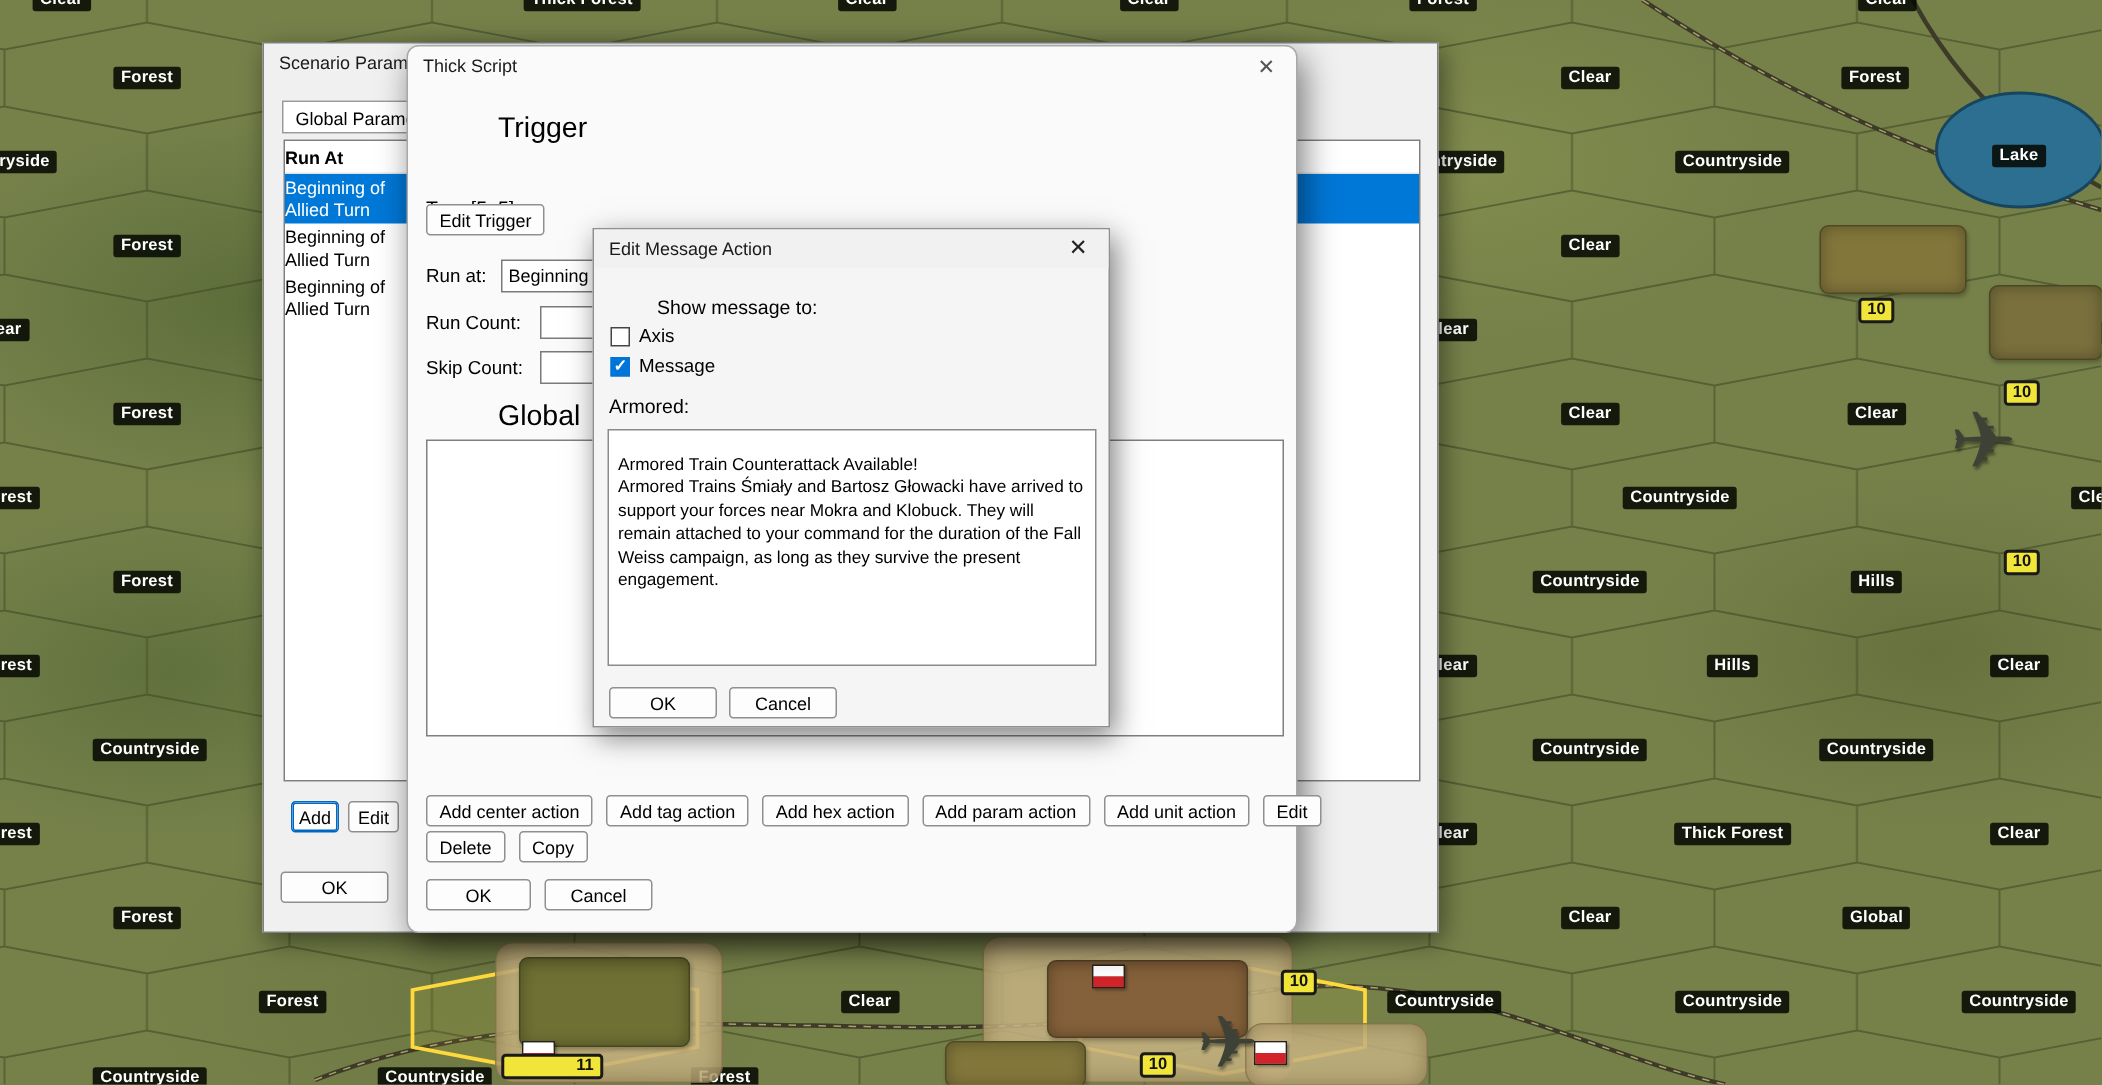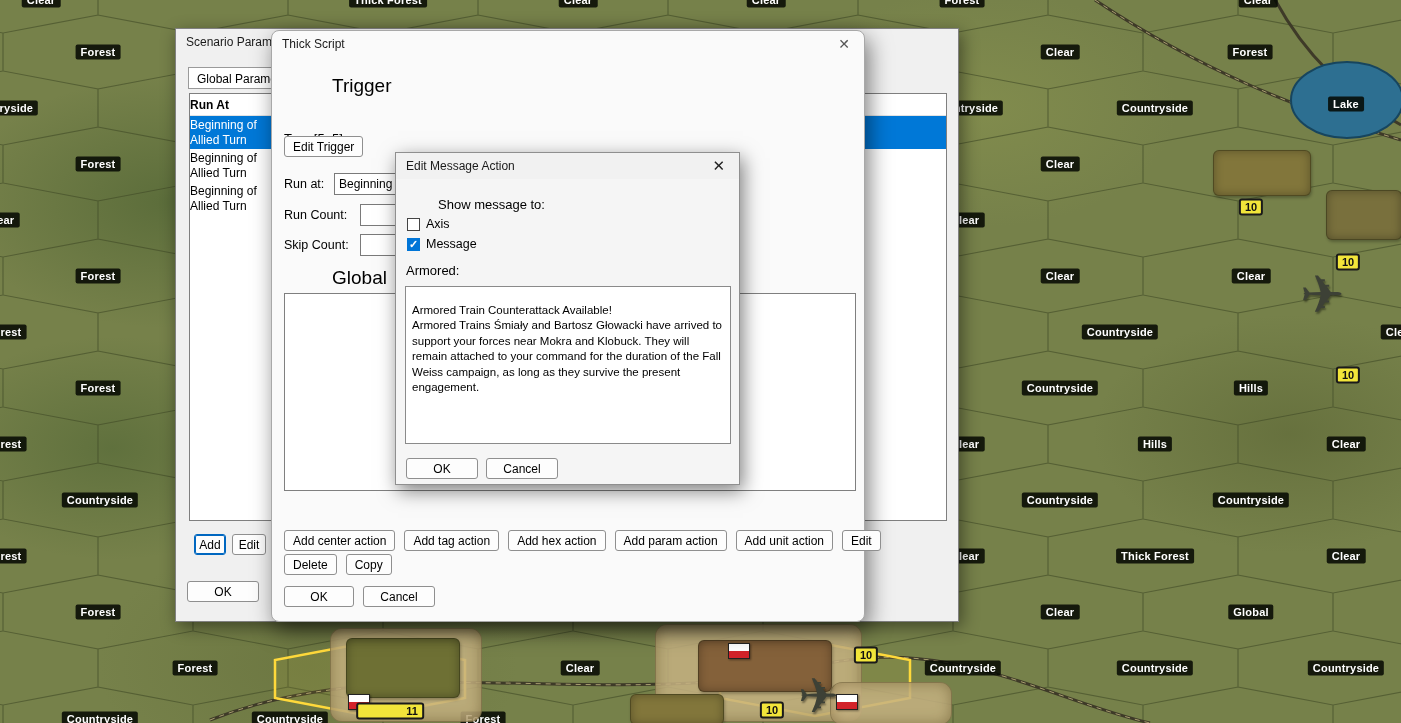--- a/index.html
+++ b/index.html
@@ -209,21 +209,21 @@
       </div>
       <div class="flag" style="left: 348px; top: 694px; width: 20px; height: 14px; position: absolute;">
         <div class="t"></div>
         <div class="b"></div>
       </div>
       <div class="hex-badge" style="left: 1251px; top: 207px;">10</div>
       <div class="hex-badge" style="left: 1348px; top: 262px;">10</div>
       <div class="hex-badge" style="left: 1348px; top: 375px;">10</div>
       <div class="hex-badge" style="left: 866px; top: 655px;">10</div>
       <div class="hex-badge" style="left: 772px; top: 710px;">10</div>
-      <div class="hex-badge" style="left: 390px; top: 711px; padding-left: 48px;">11</div>
+      <div class="hex-badge" style="left: 368px; top: 711px; padding-left: 48px;">11</div>
     </div>
 </div>
 
 <div id="scenario-dialog" class="dialog">
   <div class="titlebar">
     <span>Scenario Params</span>
   </div>
   <div id="sp-tab">Global Parame</div>
   <div id="sp-list">
     <div class="sp-colline"></div>

